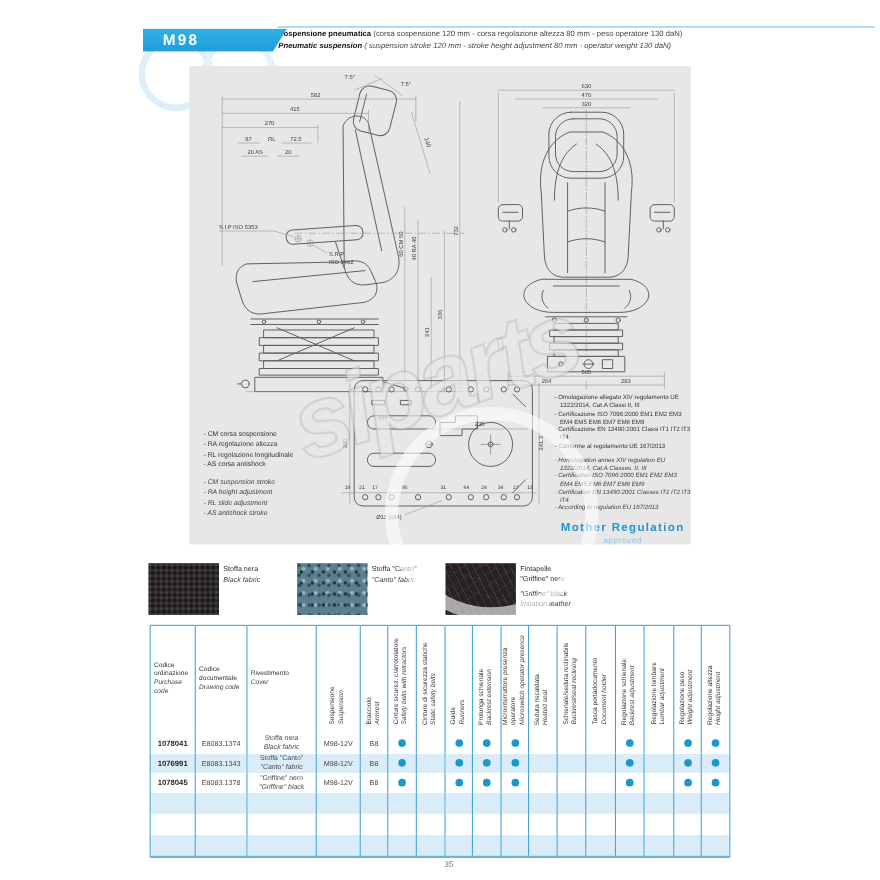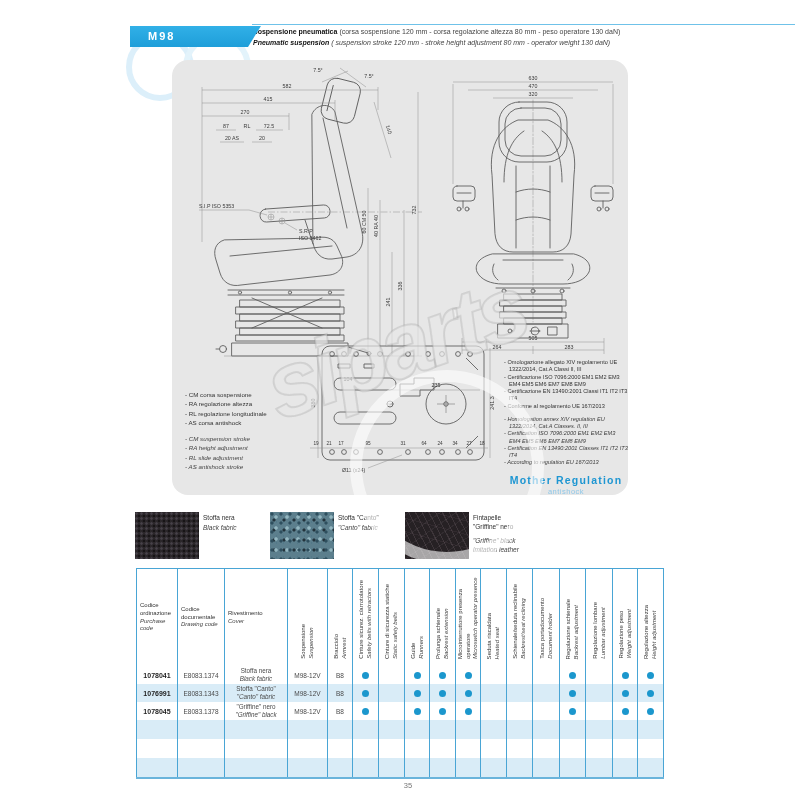--- a/index.html
+++ b/index.html
@@ -7,29 +7,29 @@
         font-family:"Liberation Sans",sans-serif;color:#333;}
 
   
   .ring{position:absolute;border-radius:50%;}
   .ring-a{left:126px;top:33px;width:56px;height:56px;border:6px solid #dceffa;z-index:1;}
   .ring-b{left:183px;top:33px;width:56px;height:56px;border:6px solid #e3f3fb;z-index:1;}
   .ring-c{left:350px;top:370px;width:170px;height:170px;border:12px solid rgba(255,255,255,.6);z-index:3;}
   .m98-tab{position:absolute;left:130px;top:26px;width:131px;height:21px;z-index:3;
            background:linear-gradient(#31b0e7,#1e9ed9);
            clip-path:polygon(0 0,131px 0,118px 21px,0 21px);
-           color:#fff;font-weight:bold;font-size:11px;letter-spacing:2px;line-height:21px;
+           color:#fff;font-weight:bold;font-size:14px;letter-spacing:2px;line-height:21px;
            padding-left:18px;box-sizing:border-box;}
   .header-rule{position:absolute;left:252px;top:24px;width:543px;height:1px;background:#6fc2e9;z-index:2;}
   .header-text{position:absolute;left:253px;top:27px;font-size:7px;line-height:1.55;color:#444;z-index:2;}
   .header-text b{color:#111;}
   .header-text .en{font-style:italic;}
 
   
-  .panel{position:absolute;left:172px;top:60px;width:456px;height:435px;background:#e7e7e7;overflow:hidden;z-index:2;border-radius:16px;}
+  .panel{position:absolute;left:172px;top:60px;width:456px;height:435px;background:#e7e7e7;overflow:hidden;z-index:2;}
   .panel svg{position:absolute;left:0;top:0;}
   .dimtext{font:5.3px "Liberation Sans",sans-serif;fill:#3a3a3a;}
 
   .legend{position:absolute;left:13px;top:330px;font-size:6.2px;line-height:1.5;color:#333;z-index:4;}
   .legend .en{font-style:italic;color:#444;margin-top:7px;}
   .certs{position:absolute;left:332px;top:299px;width:124px;font-size:5.6px;line-height:1.3;color:#333;z-index:4;}
   .certs .item{padding-left:5px;text-indent:-5px;}
   .certs .en .item{font-style:italic;color:#3d3d3d;}
   .certs .en{margin-top:6px;}
   .mother{margin-top:7px;text-align:center;font-size:10.5px;font-weight:bold;
@@ -334,21 +334,21 @@
           <div class="item">- Certificazione EN 13490:2001 Classi IT1 IT2 IT3 IT4</div>
           <div class="item">- Conforme al regolamento UE 167/2013</div>
         </div>
       <div class="en" id="cert-en">
           <div class="item">- Homologation annex XIV regulation EU 1322/2014, Cat.A Classes. II, III</div>
           <div class="item">- Certification ISO 7096:2000 EM1 EM2 EM3 EM4 EM5 EM6 EM7 EM8 EM9</div>
           <div class="item">- Certification EN 13490:2001 Classes IT1 IT2 IT3 IT4</div>
           <div class="item">- According to regulation EU 167/2013</div>
         </div>
       <div class="mother">Mother Regulation</div>
-      <div class="approved">antishock</div>
+      <div class="approved">approved</div>
     </div>
   </div>
 
   <div class="ring ring-c"></div>
   <div class="watermark">siparts</div>
 
   <div class="swatches" id="swatches">
       <div class="swatch tex-black" style="left: 135px;"></div>
       <div class="swatch-label" style="left: 203px;">
         <div class="it">

